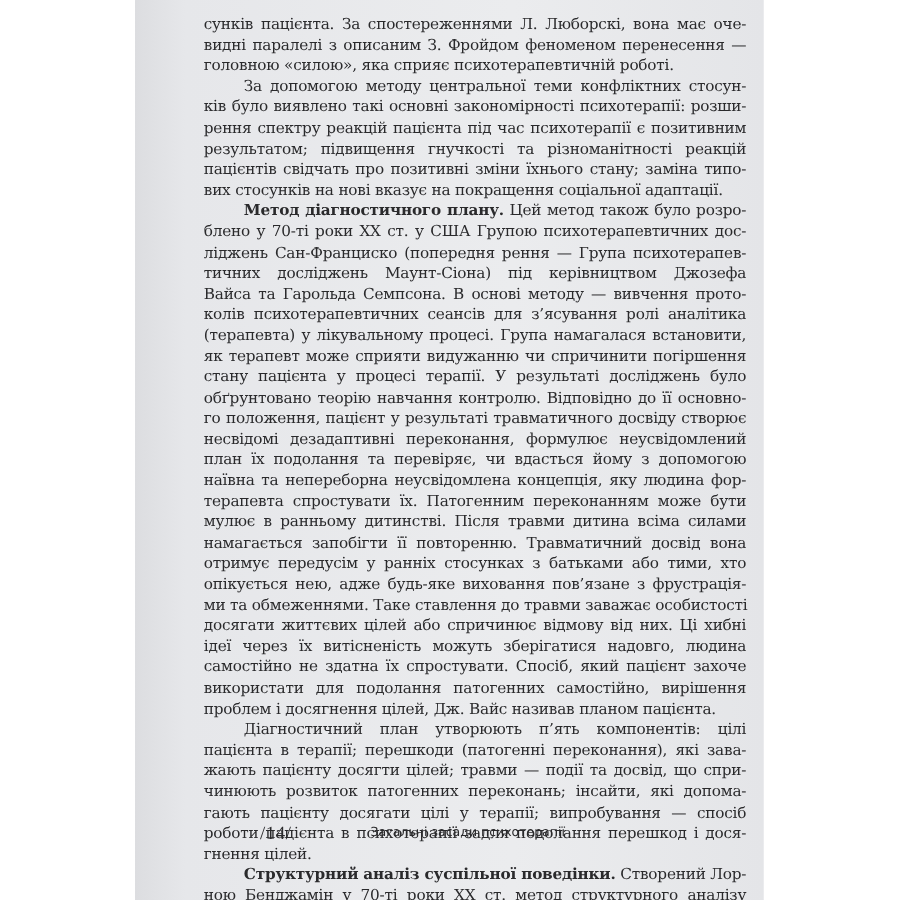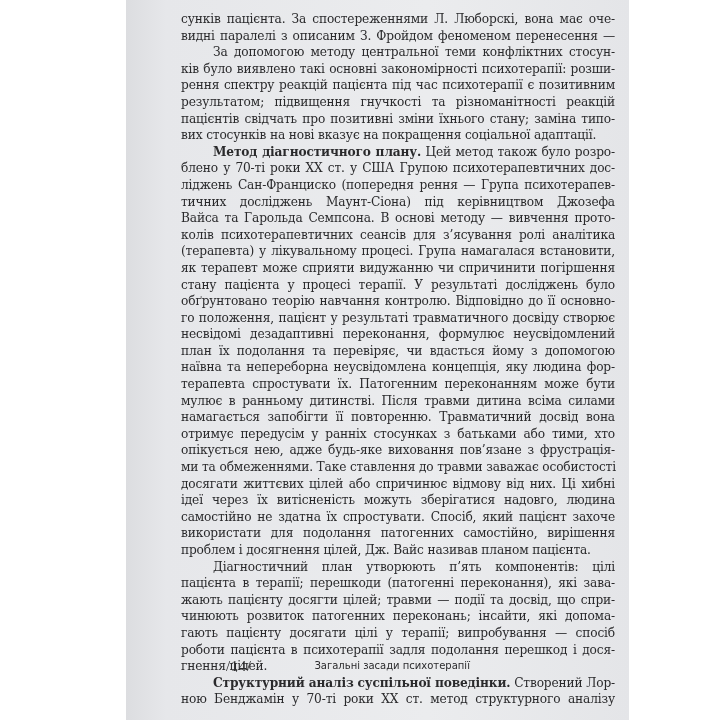--- a/index.html
+++ b/index.html
@@ -1,18 +1,18 @@
 <!DOCTYPE html>
 <html><head>
 <meta charset="utf-8">
 <style>
   html, body { margin:0; padding:0; }
   body { width:720px; height:720px; background:#ffffff; position:relative; overflow:hidden; }
   .page {
-    position:absolute; left:126px; top:0; width:503px; height:720px;
+    position:absolute; left:108px; top:0; width:503px; height:720px;
     background: linear-gradient(90deg, #dcdde0 0%, #e6e7ea 8%, #ebecee 60%, #e4e5e8 100%);
   }
   .text {
     position:absolute; left:55px; top:11px; width:434px;
     font-family:"DejaVu Serif", serif; font-size:12.2px; line-height:16.6px;
     color:#2a2a2c; letter-spacing:-0.15px;
   }
   .line { display:block; white-space:nowrap; text-align:justify; text-align-last:justify; height:16.6px; overflow:visible; }
   .line.last { text-align-last:left; }
   .indent { padding-left:32px; }
@@ -24,20 +24,21 @@
   .pagenum { font-family:Liberation Serif, serif; font-size:15px; letter-spacing:0.5px; }
   .runhead { font-size:10px; margin-left:14px; vertical-align:2px;padding-left:44px; }
 </style>
 </head>
 <body>
 
 <div class="page">
   <div class="text" id="text">
       <span class="line"><span>сунків пацієнта. За спостереженнями Л. Люборскі, вона має оче-</span></span>
       <span class="line"><span>видні паралелі з описаним З. Фройдом феноменом перенесення —</span></span>
+      <span class="line last"><span>головною «силою», яка сприяє психотерапевтичній роботі.</span></span>
       <span class="line indent"><span>За допомогою методу центральної теми конфліктних стосун-</span></span>
       <span class="line"><span>ків було виявлено такі основні закономірності психотерапії: розши-</span></span>
       <span class="line"><span>рення спектру реакцій пацієнта під час психотерапії є позитивним</span></span>
       <span class="line"><span>результатом; підвищення гнучкості та різноманітності реакцій</span></span>
       <span class="line"><span>пацієнтів свідчать про позитивні зміни їхнього стану; заміна типо-</span></span>
       <span class="line last"><span>вих стосунків на нові вказує на покращення соціальної адаптації.</span></span>
       <span class="line indent"><b>Метод діагностичного плану.</b><span> Цей метод також було розро-</span></span>
       <span class="line"><span>блено у 70-ті роки XX ст. у США Групою психотерапевтичних дос-</span></span>
       <span class="line"><span>ліджень Сан-Франциско (попередня рення — Група психотерапев-</span></span>
       <span class="line"><span>тичних досліджень Маунт-Сіона) під керівництвом Джозефа</span></span>

